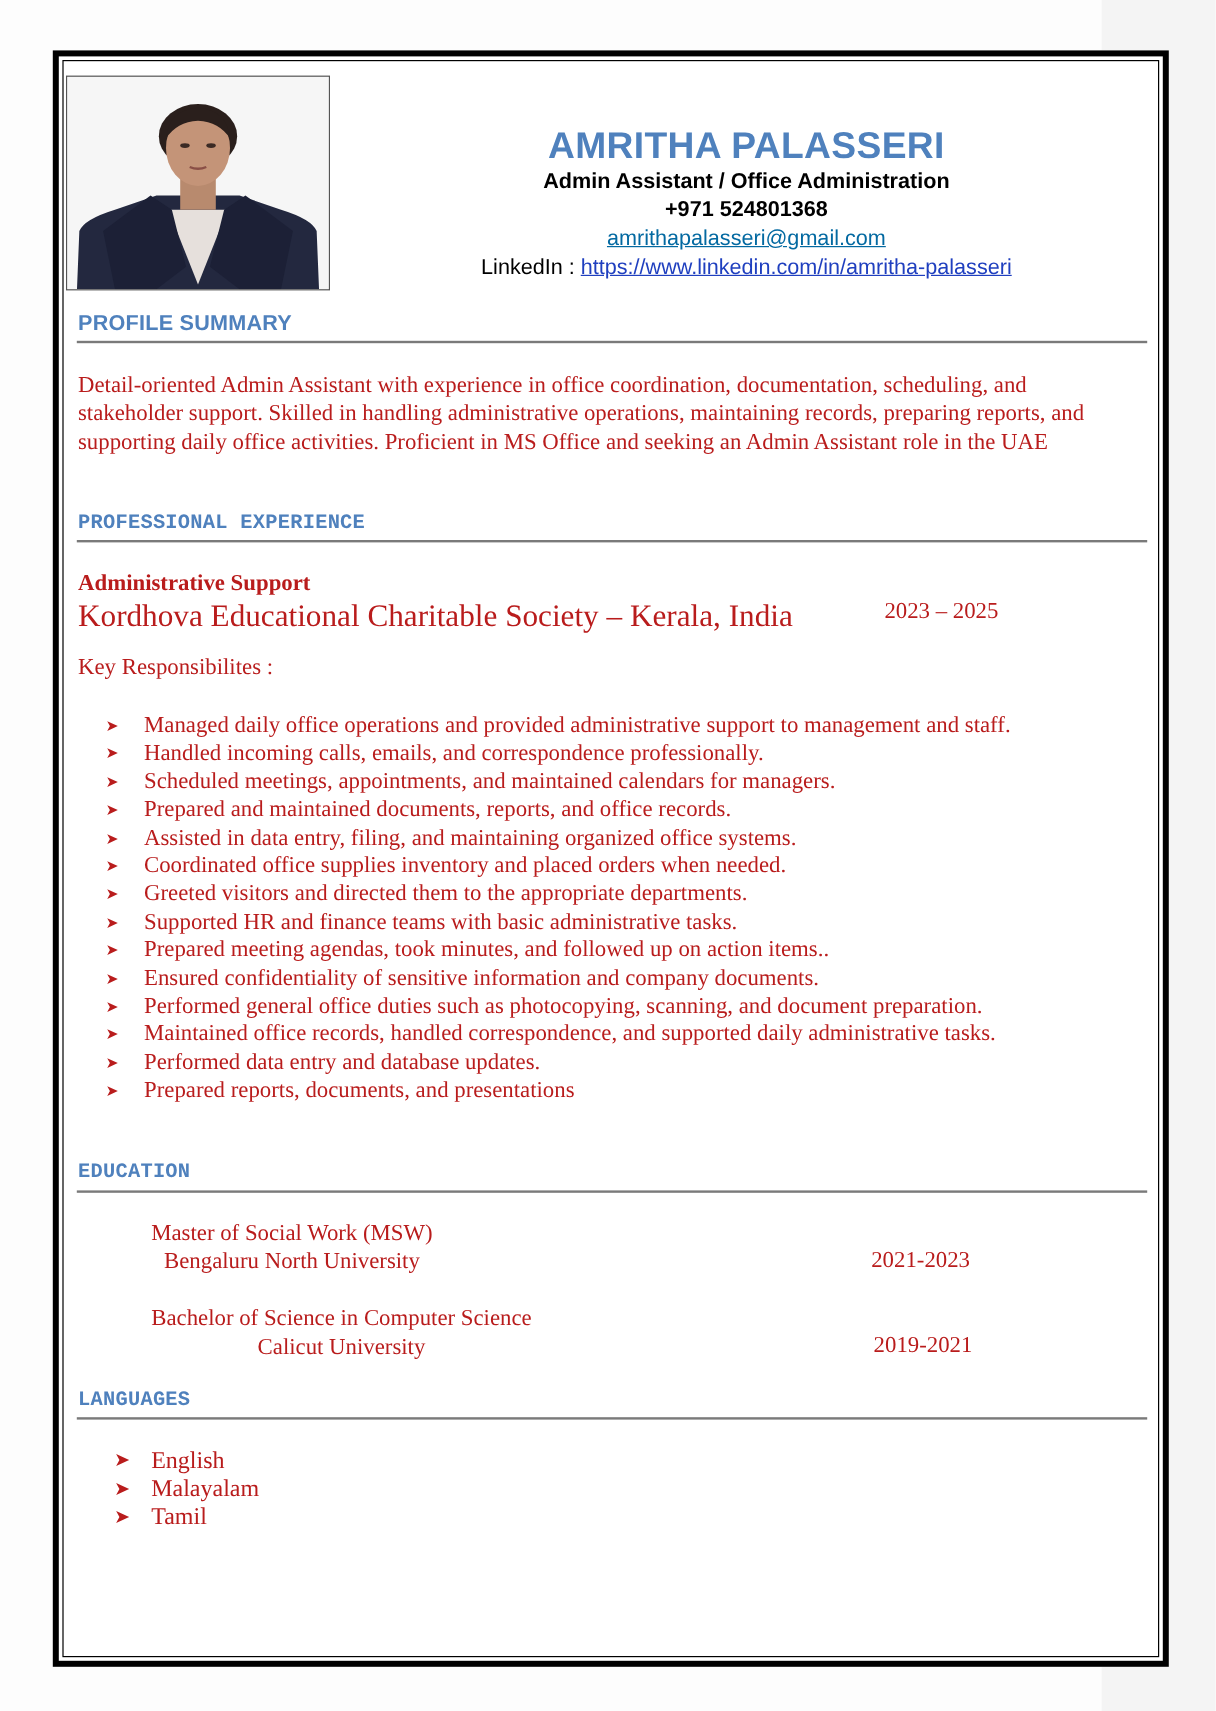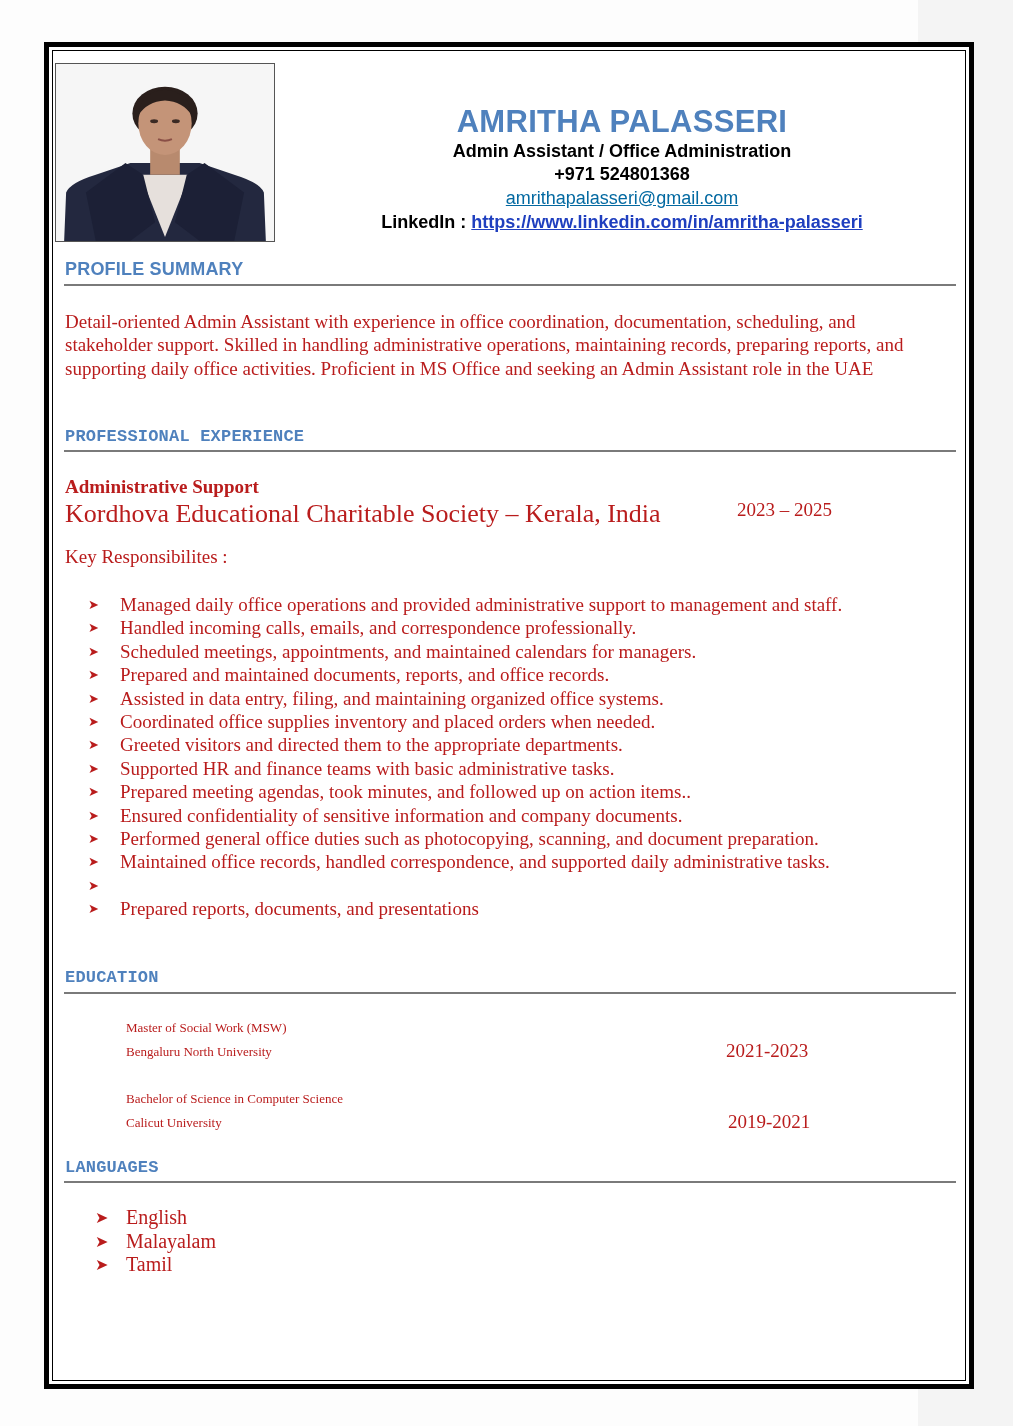--- a/index.html
+++ b/index.html
@@ -7,35 +7,35 @@
   .page{position:absolute;left:0;top:0;width:918px;height:1426px;background:#fdfdfd;}
   .frame-outer{position:absolute;left:44px;top:42px;width:930px;height:1347px;box-sizing:border-box;border:5px solid #000;background:#fff;}
   .frame-inner{position:absolute;left:3px;top:3px;right:3px;bottom:3px;border:1.5px solid #000;}
   .photo{position:absolute;left:55px;top:63px;width:220px;height:179px;border:1px solid #555;background:#f7f7f7;overflow:hidden;box-sizing:border-box;}
   .photo svg{width:100%;height:100%;display:block;}
   .header{position:absolute;left:372px;top:104px;width:500px;text-align:center;font-family:"Liberation Sans",sans-serif;}
   .name{font-size:31px;font-weight:bold;color:#4f81bd;letter-spacing:0.3px;line-height:36px;}
   .role{font-size:18px;font-weight:bold;color:#000;line-height:23px;}
   .phone{font-size:18px;font-weight:bold;color:#000;line-height:23px;text-align:center;}
   .email{font-size:18px;color:#0369a1;text-decoration:underline;line-height:24px;}
-  .linkedin{font-size:18px;color:#000;line-height:24px;font-weight:bold;}
+  .linkedin{font-size:18px;color:#000;line-height:24px;}
   .linkedin a{color:#1f3fbf;text-decoration:underline;}
   .sec-title{position:absolute;left:65px;font-family:Liberation Mono, monospace;font-weight:bold;color:#4f81bd;font-size:17px;letter-spacing:0.2px;}
   .sec-title.sans{font-family:"Liberation Sans",sans-serif;font-size:18px;}
   .sec-rule{position:absolute;left:64px;width:892px;height:2px;background:#7a7a7a;}
   .serif{font-family:"Liberation Serif",serif;color:#b91c1c;}
   .summary{position:absolute;left:65px;top:310px;width:880px;font-size:19px;line-height:23.3px;}
   .job-title{position:absolute;left:65px;top:476px;font-size:19px;font-weight:bold;}
   .job-org{position:absolute;left:65px;top:499px;font-size:26px;}
   .job-dates{position:absolute;left:737px;top:499px;font-size:19px;}
   .key-label{position:absolute;left:65px;top:546px;font-size:19px;}
   .resp{position:absolute;left:88px;top:593px;margin:0;padding:0;list-style:none;}
   .resp li{height:23.4px;font-size:19px;line-height:23.4px;white-space:nowrap;position:relative;padding-left:32px;}
   .bullet{position:absolute;left:0;top:0;font-size:13px;}
-  .edu-item{position:absolute;left:126px;font-size:13px;line-height:24px;}
+  .edu-item{position:absolute;left:126px;font-size:19px;line-height:24px;text-align:center;}
   .edu-year{position:absolute;font-size:19px;}
   .langs{position:absolute;left:95px;top:1206px;margin:0;padding:0;list-style:none;}
   .langs li{font-size:20px;line-height:23.5px;position:relative;padding-left:31px;}
   .langs .bullet{font-size:16px;}
 </style>
 </head>
 <body>
 
 <div class="page">
   <div class="frame-outer">
@@ -83,21 +83,21 @@
     <li><span class="bullet">➤</span><span>Scheduled meetings, appointments, and maintained calendars for managers.</span></li>
     <li><span class="bullet">➤</span><span>Prepared and maintained documents, reports, and office records.</span></li>
     <li><span class="bullet">➤</span><span>Assisted in data entry, filing, and maintaining organized office systems.</span></li>
     <li><span class="bullet">➤</span><span>Coordinated office supplies inventory and placed orders when needed.</span></li>
     <li><span class="bullet">➤</span><span>Greeted visitors and directed them to the appropriate departments.</span></li>
     <li><span class="bullet">➤</span><span>Supported HR and finance teams with basic administrative tasks.</span></li>
     <li><span class="bullet">➤</span><span>Prepared meeting agendas, took minutes, and followed up on action items..</span></li>
     <li><span class="bullet">➤</span><span>Ensured confidentiality of sensitive information and company documents.</span></li>
     <li><span class="bullet">➤</span><span>Performed general office duties such as photocopying, scanning, and document preparation.</span></li>
     <li><span class="bullet">➤</span><span>Maintained office records, handled correspondence, and supported daily administrative tasks.</span></li>
-    <li><span class="bullet">➤</span></li>
+    <li><span class="bullet">➤</span><span>Performed data entry and database updates.</span></li>
     <li><span class="bullet">➤</span><span>Prepared reports, documents, and presentations</span></li>
   </ul>
 
   <div class="sec-title" style="top:968px;">EDUCATION</div>
   <div class="sec-rule" style="top:992px;"></div>
   <div class="edu-item serif" style="top:1016px;">
     <div>Master of Social Work (MSW)</div>
     <div>Bengaluru North University</div>
   </div>
   <div class="edu-year serif" style="left:726px;top:1040px;">2021-2023</div>

